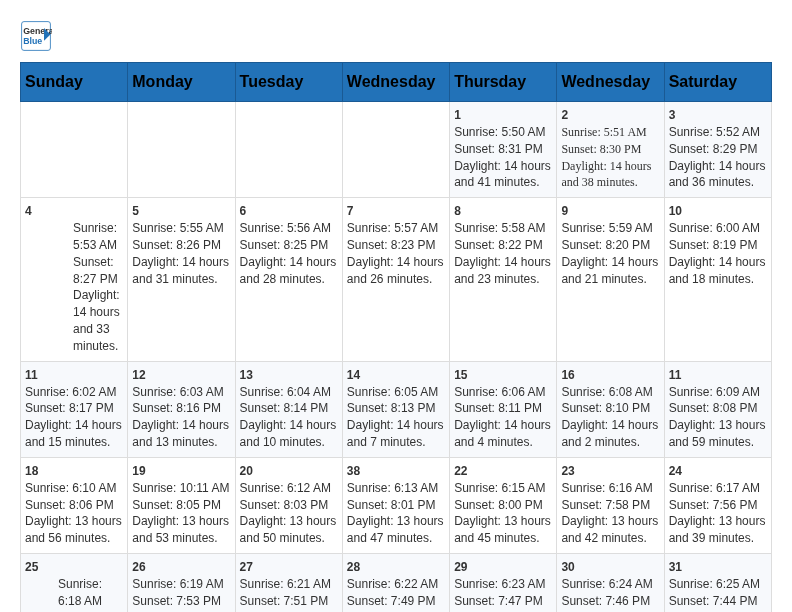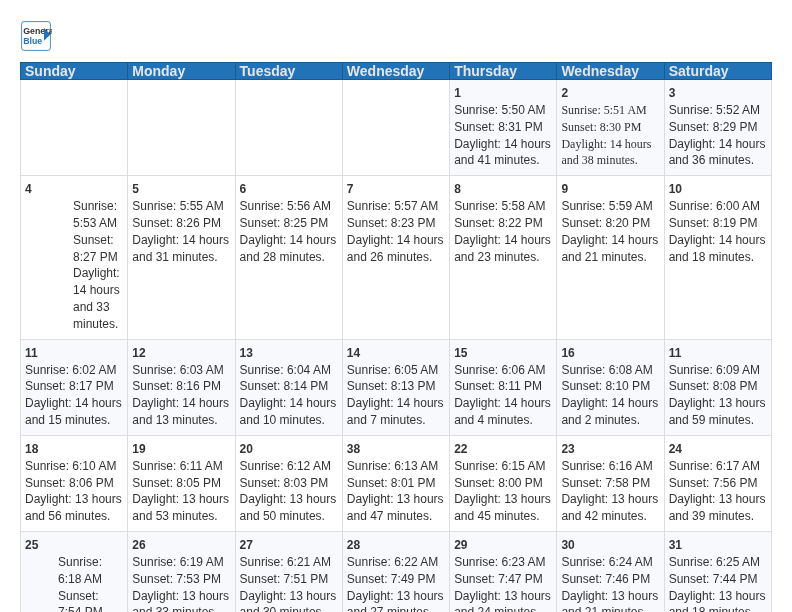--- a/index.html
+++ b/index.html
@@ -48,24 +48,24 @@
       font-weight: 400;
       color: #555;
     }
     table {
       width: 100%;
       border-collapse: collapse;
       table-layout: fixed;
     }
     thead tr th {
       background: #2272b8;
-      color: #e5e5e5;
-      font-size: 14px;
+      color: #000000;
+      font-size: 16px;
       font-weight: bold;
-      padding: 0 4px;
+      padding: 10px 4px;
       text-align: left;
       border: 1px solid #1a5a94;
     }
     tbody tr td {
       vertical-align: top;
       padding: 6px 4px;
       font-size: 10.5px;
       color: #333;
       border: 1px solid #ddd;
       background: #fff;
@@ -258,21 +258,21 @@
       <tr>
         <td>
           <span class="day-num">18</span>
           <div class="cell-content" style="white-space: pre-line;">Sunrise: 6:10 AM
 Sunset: 8:06 PM
 Daylight: 13 hours
 and 56 minutes.</div>
         </td>
         <td>
           <span class="day-num">19</span>
-          <div class="cell-content" style="white-space: pre-line;">Sunrise: 6:11 AM
+          <div class="cell-content" style="white-space: pre-line;">Sunrise: 10:11 AM
 Sunset: 8:05 PM
 Daylight: 13 hours
 and 53 minutes.</div>
         </td>
         <td>
           <span class="day-num">20</span>
           <div class="cell-content" style="white-space: pre-line;">Sunrise: 6:12 AM
 Sunset: 8:03 PM
 Daylight: 13 hours
 and 50 minutes.</div>

